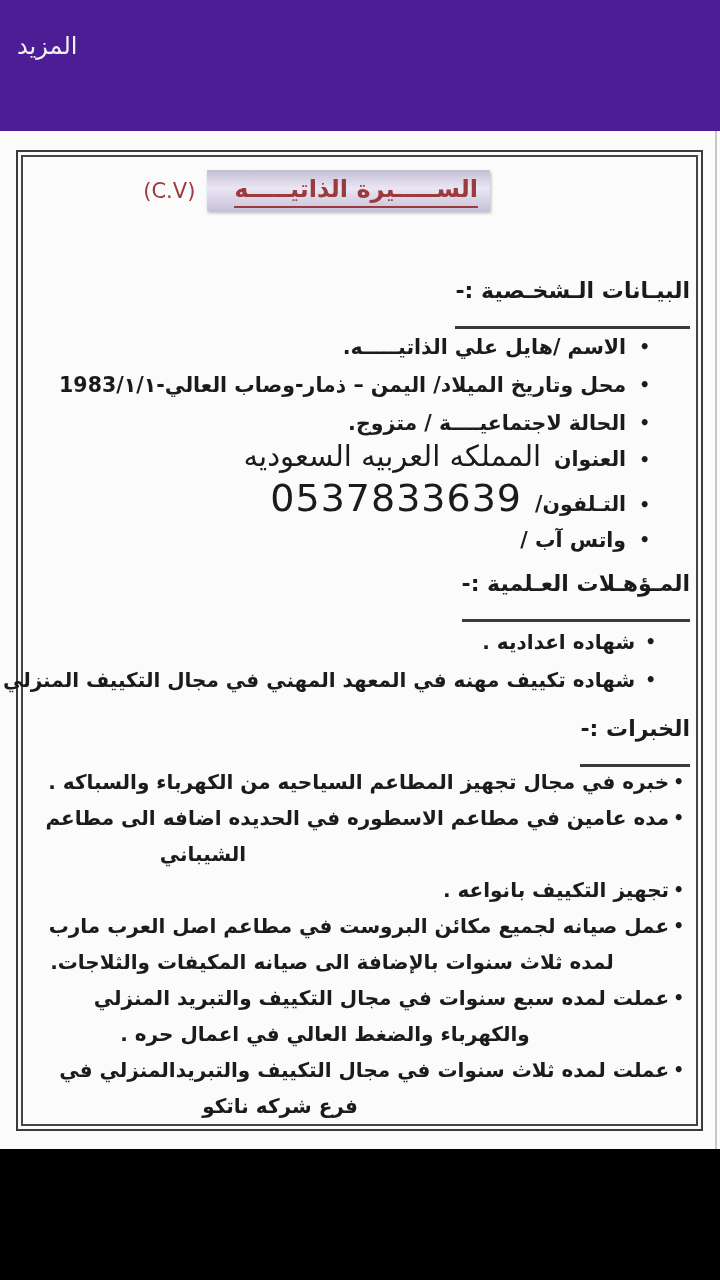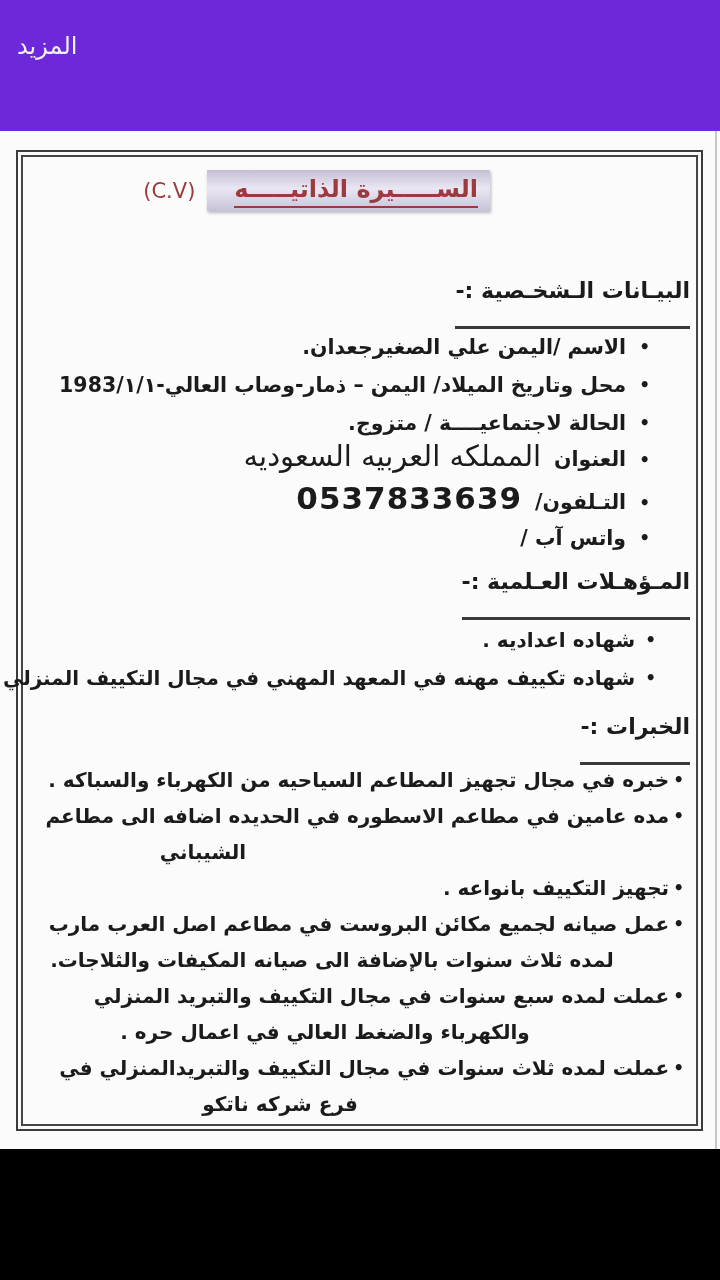--- a/index.html
+++ b/index.html
@@ -7,21 +7,21 @@
   body {
     background:#000;
     font-family:"DejaVu Sans", sans-serif;
     position:relative;
     overflow:hidden;
   }
 
   
   .top-bar {
     position:absolute; top:0; left:0; width:720px; height:131px;
-    background:#6d28d9;
+    background:#4c1d95;
   }
   .more-btn {
     position:absolute; top:32px; left:17px;
     color:#f2f2f2; font-size:24px; font-weight:400;
     direction:rtl; cursor:pointer;
   }
   .bottom-bar {
     position:absolute; left:0; top:1149px; width:720px; height:131px;
     background:#000;
   }
@@ -84,21 +84,21 @@
   .p-line {
     display:flex; direction:rtl; gap:13px;
     font-size:20.5px; font-weight:bold; line-height:30px;
     margin-bottom:8px; margin-right:40px; white-space:nowrap;
   }
   .p-line .blt { font-size:17px; }
   .p-line.tight { margin-bottom:0; }
   .p-line.addr { line-height:36px; margin-bottom:0; align-items:baseline; }
   .addr-value { font-size:29px; font-weight:400; }
   .p-line.phone { line-height:40px; margin-bottom:0; align-items:baseline; }
-  .phone-value { font-size:31px; font-weight:700; direction:ltr; unicode-bidi:embed; letter-spacing:1px; }
+  .phone-value { font-size:38px; font-weight:400; direction:ltr; unicode-bidi:embed; letter-spacing:1px; }
   .date-ltr { direction:ltr; unicode-bidi:embed; }
 
   
   .q-list { margin-top:6px; }
   .q-line {
     display:flex; direction:rtl; gap:10px;
     font-size:20px; font-weight:bold; line-height:28px;
     margin-bottom:10px; margin-right:34px; white-space:nowrap;
   }
   .q-line .blt { font-size:17px; }
@@ -140,21 +140,21 @@
       <span class="title-hl"><span class="title-ar">الســـــيرة الذاتيـــــه</span></span>
       <span class="title-cv">(C.V)</span>
     </div>
 
     <div class="heading h-personal">
       <span>البيـانات الـشخـصية :-</span>
     </div>
     <div class="p-list">
       <div class="p-line">
         <span class="blt">•</span>
-        <span>الاسم /اليمن علي الصغيرجعدان.</span>
+        <span>الاسم /هايل علي الذاتيـــــه.</span>
       </div>
       <div class="p-line">
         <span class="blt">•</span>
         <span><span>محل وتاريخ الميلاد/ اليمن – ذمار-وصاب العالي-</span><span class="date-ltr">1983/١/١</span></span>
       </div>
       <div class="p-line tight">
         <span class="blt">•</span>
         <span>الحالة لاجتماعيــــة / متزوج.</span>
       </div>
       <div class="p-line addr">

